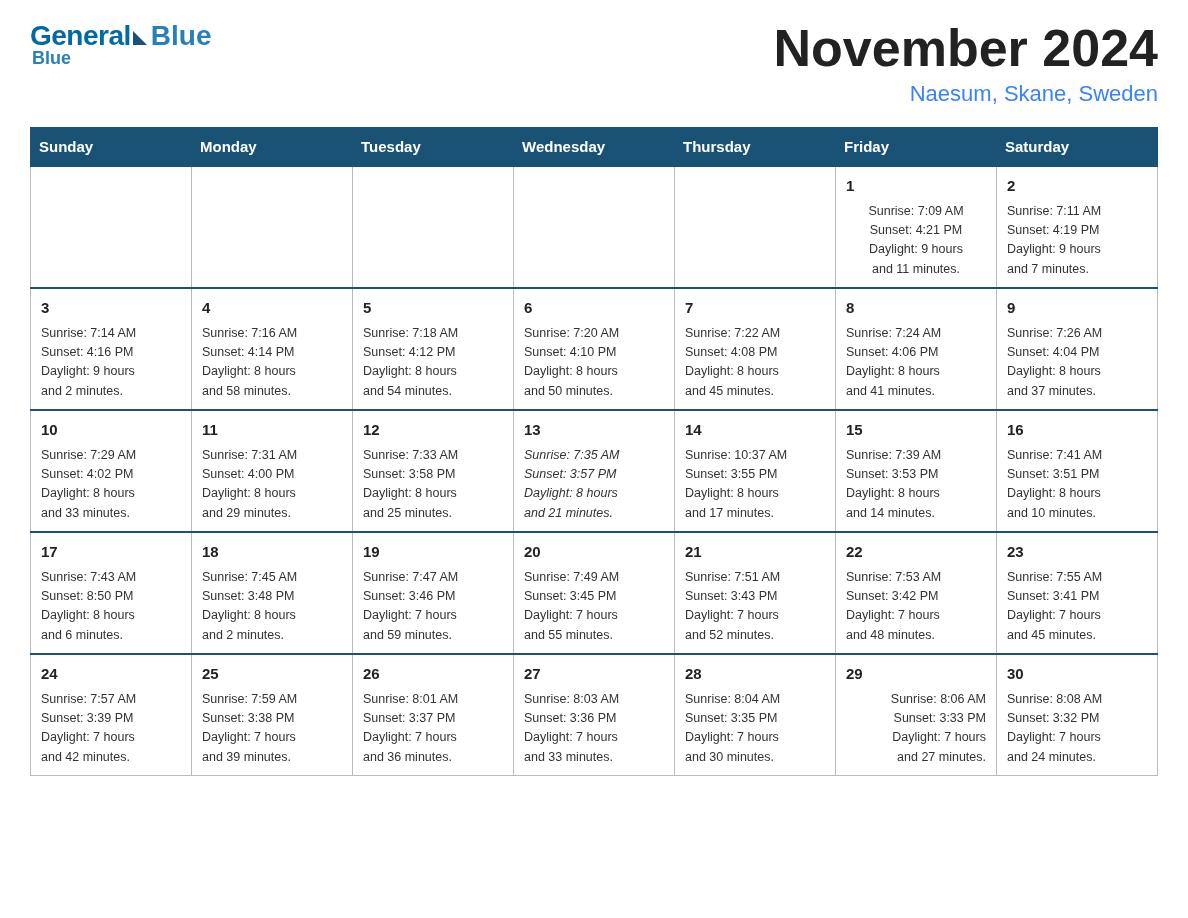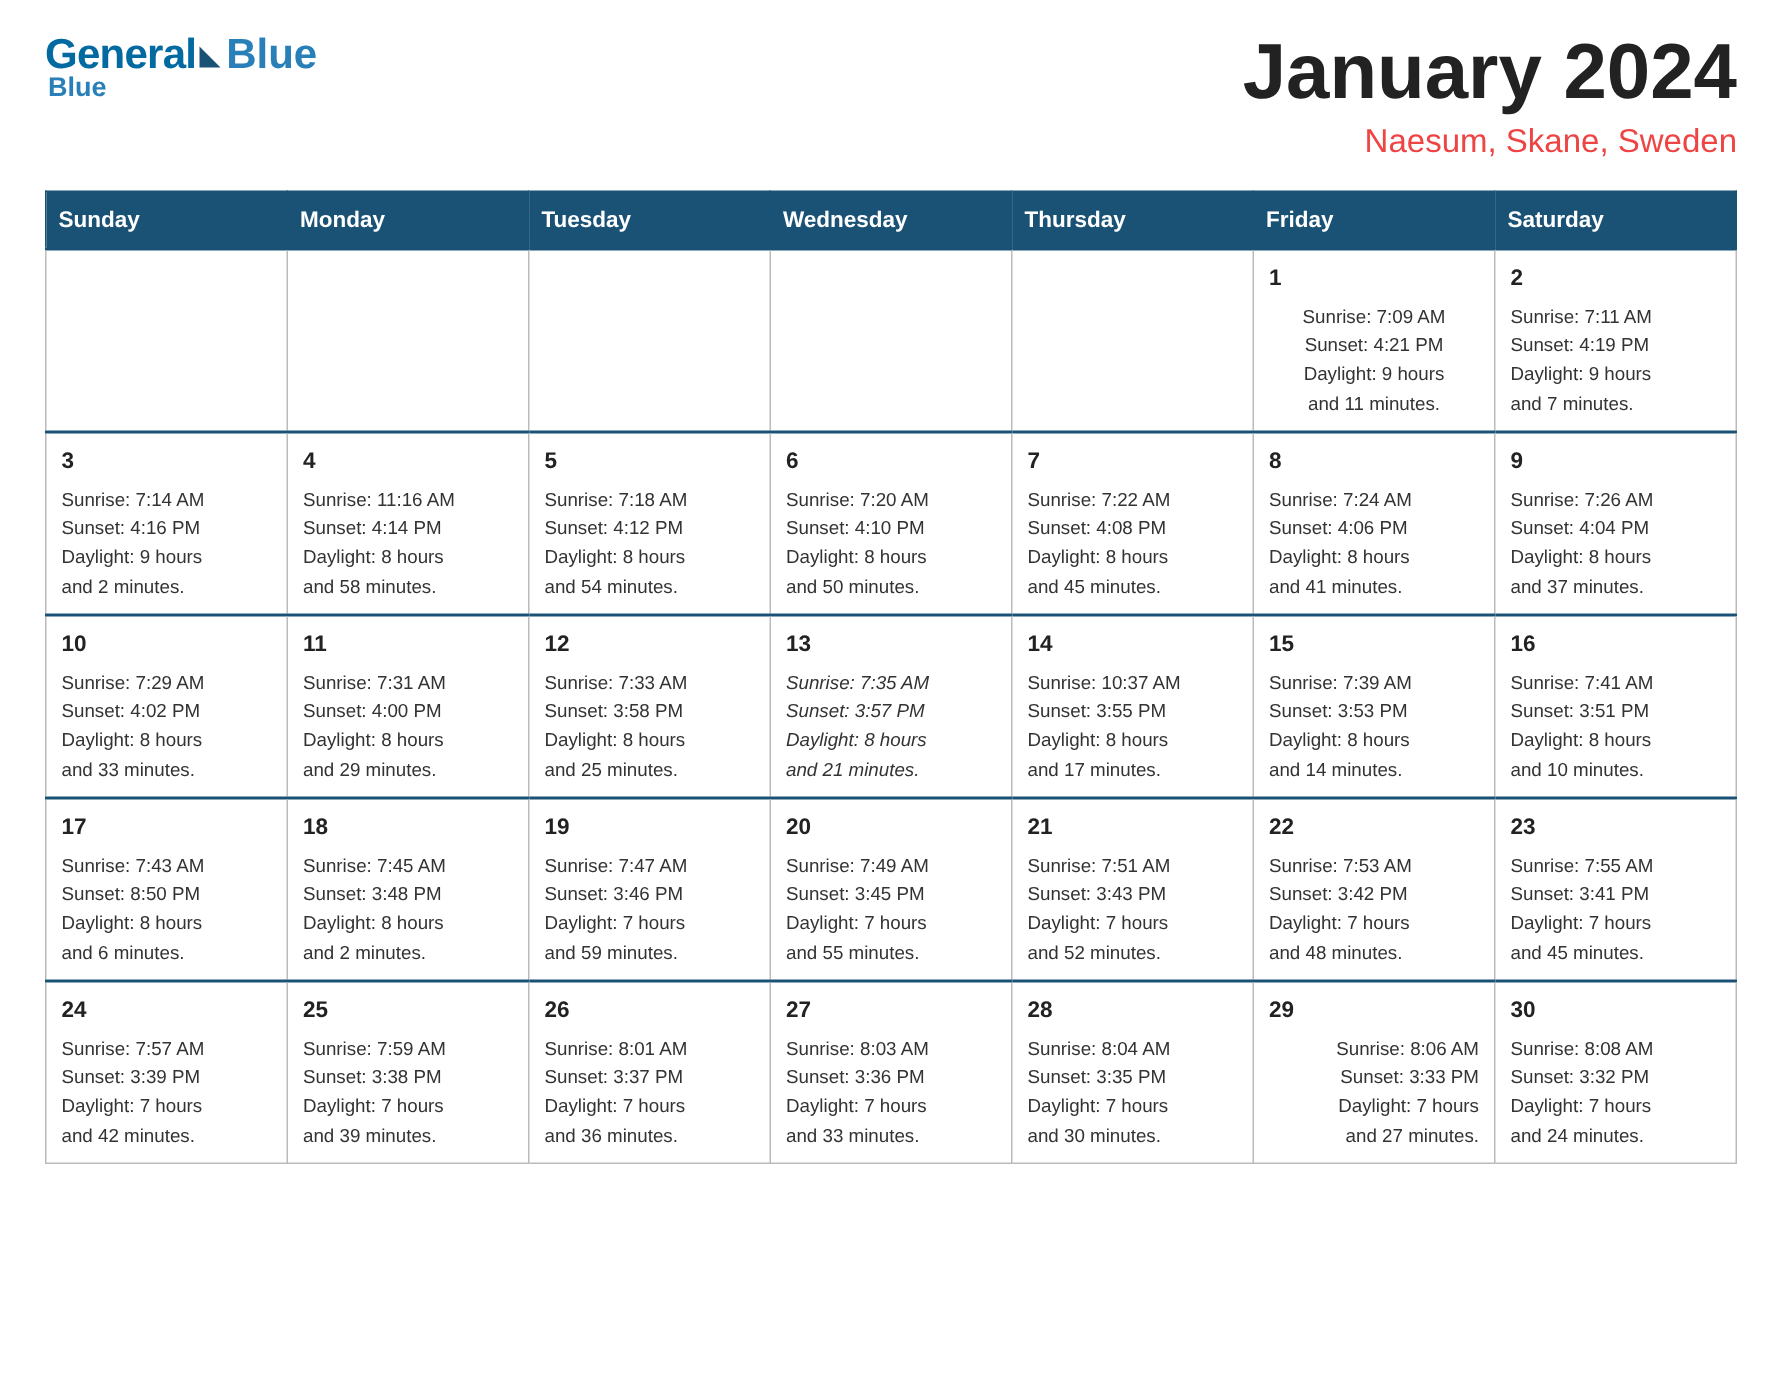--- a/index.html
+++ b/index.html
@@ -58,21 +58,21 @@
       text-align: right;
     }
     .month-title {
       font-size: 52px;
       font-weight: bold;
       color: #222;
       line-height: 1.1;
     }
     .location-title {
       font-size: 22px;
-      color: #ef4444;
+      color: #3b82f6;
       margin-top: 4px;
     }
     .calendar {
       width: 100%;
       border-collapse: collapse;
       border: 1px solid #999;
       margin-top: 20px;
     }
     .calendar th {
       background-color: #1a5276;
@@ -118,21 +118,21 @@
 <div class="header">
   <div class="logo">
     <div class="logo-top">
       <span class="logo-general">General</span>
       <div class="logo-triangle"></div>
       <span class="logo-blue">Blue</span>
     </div>
     <div class="logo-bottom">Blue</div>
   </div>
   <div class="title-block">
-    <div class="month-title">January 2024</div>
+    <div class="month-title">November 2024</div>
     <div class="location-title">Naesum, Skane, Sweden</div>
   </div>
 </div>
 
 <table class="calendar">
   <thead>
     <tr>
     <th>Sunday</th>
         <th>Monday</th>
         <th>Tuesday</th>
@@ -167,21 +167,21 @@
       <tr class="week-row">
         <td>
           <span class="day-number">3</span>
           <div class="day-info" style="white-space: pre-line;">Sunrise: 7:14 AM
 Sunset: 4:16 PM
 Daylight: 9 hours
 and 2 minutes.</div>
         </td>
         <td>
           <span class="day-number">4</span>
-          <div class="day-info" style="white-space: pre-line;">Sunrise: 11:16 AM
+          <div class="day-info" style="white-space: pre-line;">Sunrise: 7:16 AM
 Sunset: 4:14 PM
 Daylight: 8 hours
 and 58 minutes.</div>
         </td>
         <td>
           <span class="day-number">5</span>
           <div class="day-info" style="white-space: pre-line;">Sunrise: 7:18 AM
 Sunset: 4:12 PM
 Daylight: 8 hours
 and 54 minutes.</div>

